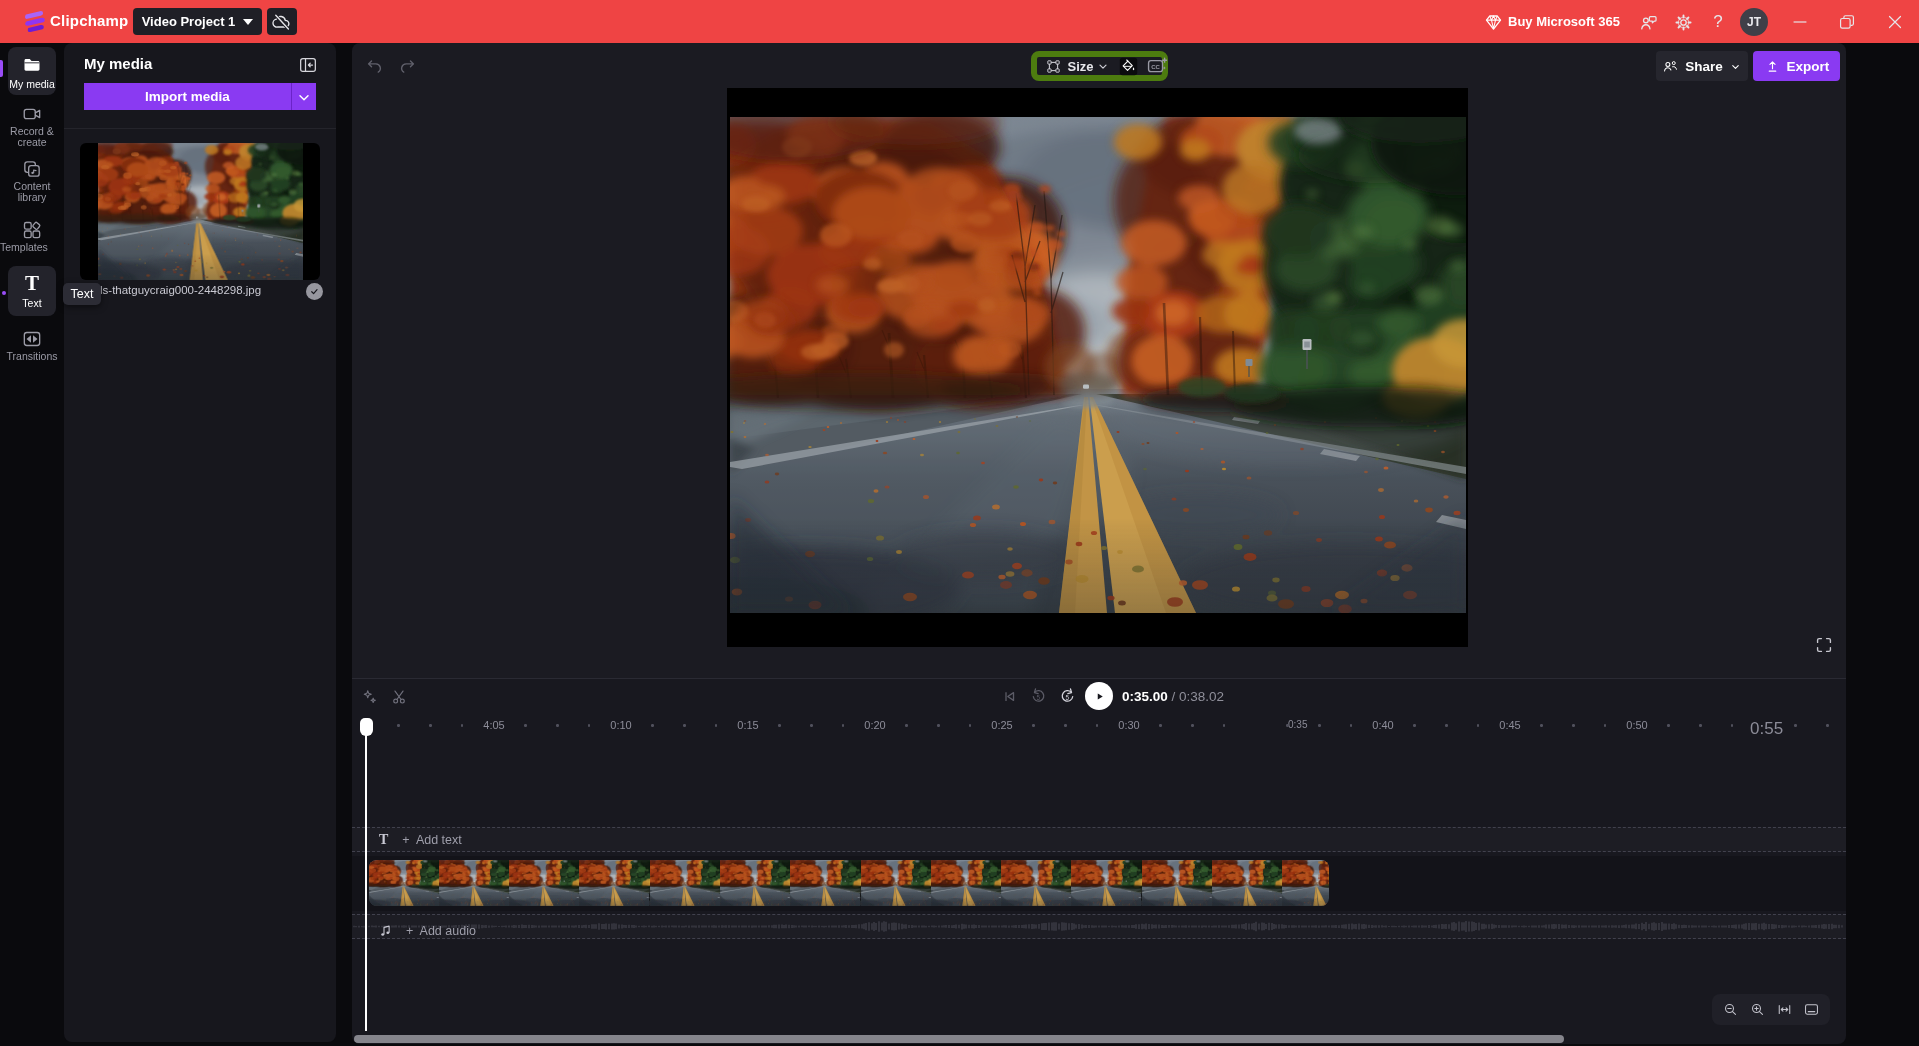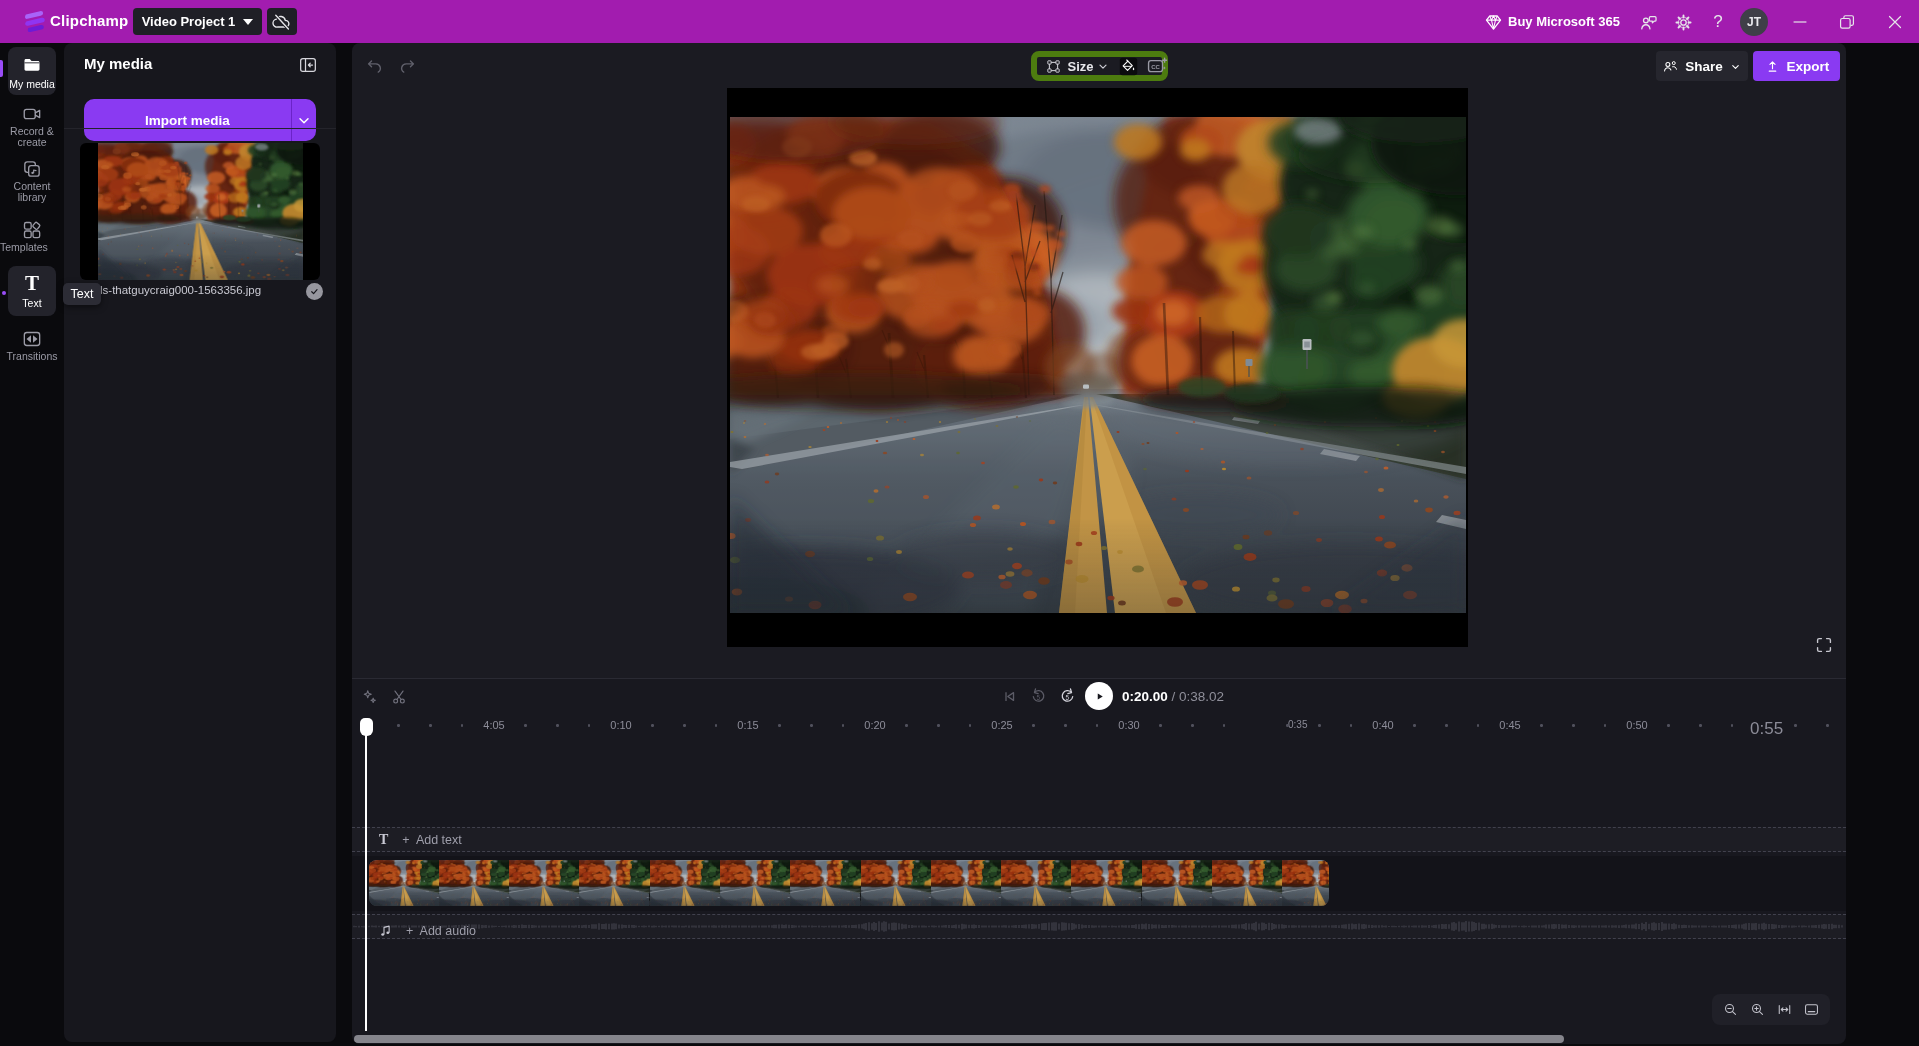--- a/index.html
+++ b/index.html
@@ -530,21 +530,21 @@
         </g>
         <linearGradient id="gvig" x1="0" x2="0" y1="0" y2="1">
           <stop offset="0" stop-color="#20262c" stop-opacity="0"></stop>
           <stop offset="1" stop-color="#20262c" stop-opacity=".3"></stop>
         </linearGradient>
         <rect y="400" width="736" height="96" fill="url(#gvig)"></rect>
         <rect width="736" height="496" fill="#161c24" opacity=".09"></rect>
       </g>
     </defs>
   </svg>
-<div class="ab" style="left:0;top:0;width:1919px;height:43px;background:#a21caf">
+<div class="ab" style="left:0;top:0;width:1919px;height:43px;background:#ef4444">
     <svg class="ab" style="left:23px;top:9px" width="24" height="26" viewBox="0 0 24 26">
       <path d="M3 5.5L17 2.2c2-.4 3 .5 3 2 0 1.3-.8 2.1-2.4 2.5L4.5 9.8C2.8 10.2 2 9.4 2 8.1 2 6.8 2.7 5.8 3 5.5z" fill="#a864f8"></path>
       <path d="M4 12.2l14.5-3.4c2-.4 3.2.5 3.2 2.1 0 1.4-.9 2.3-2.5 2.7L5 16.7c-1.7.4-2.8-.5-2.8-1.9 0-1.3.9-2.3 1.8-2.6z" fill="#8f35f2"></path>
       <path d="M5.2 19l12.6-3c1.9-.4 3 .5 3 1.9 0 1.3-.8 2.2-2.4 2.6L7.6 23c-1.7.4-2.8-.4-2.8-1.8 0-1.2.6-2 .4-2.2z" fill="#6d1bd6"></path>
     </svg>
     <div class="ab" style="left:50px;top:12px;font-size:15px;font-weight:700;letter-spacing:.2px">Clipchamp</div>
     <div class="ab" style="left:133px;top:8px;width:129px;height:27px;background:#1f1f26;border-radius:4px;display:flex;align-items:center;justify-content:center;gap:8px">
       <span style="font-size:13px;font-weight:700">Video Project 1</span>
       <span style="width:0;height:0;border-left:5px solid transparent;border-right:5px solid transparent;border-top:6px solid #fff"></span>
     </div>
@@ -653,38 +653,38 @@
   </div>
 <div class="ab" style="left:64px;top:43px;width:272px;height:999px;background:#17171d;border-radius:8px">
     <div class="ab" style="left:20px;top:12px;font-size:15px;font-weight:700">My media</div>
     <div class="ab ic" style="left:233px;top:11px;width:22px;height:22px">
       <svg width="20" height="20" viewBox="0 0 24 24" fill="none" style="">
         <rect x="3.2" y="4.4" width="17.6" height="15.2" rx="2.6" stroke="#d6d6dc" stroke-width="1.5"></rect>
         <line x1="9" y1="4.4" x2="9" y2="19.6" stroke="#d6d6dc" stroke-width="1.5"></line>
         <path d="M17.4 12h-4.6m1.8-2.1L12.5 12l2.1 2.1" stroke="#d6d6dc" stroke-width="1.5" stroke-linecap="round" stroke-linejoin="round"></path>
       </svg>
     </div>
-    <div class="ab" style="left:20px;top:56px;width:232px;height:42px;border-radius:10px;overflow:hidden;display:flex">
+    <div class="ab" style="left:20px;top:40px;width:232px;height:27px;border-radius:0;overflow:hidden;display:flex">
       <div style="width:207px;background:#8a3af2;display:flex;align-items:center;justify-content:center;font-size:13.5px;font-weight:700">Import media</div>
       <div style="width:1px;background:#6b23c8"></div>
       <div class="ic" style="flex:1;background:#8a3af2">
         <svg width="16" height="16" viewBox="0 0 20 20" fill="none" style="">
           <path d="M5 8.5L10 13.5 15 8.5" stroke="#fff" stroke-width="1.8" stroke-linecap="round" stroke-linejoin="round"></path>
         </svg>
       </div>
     </div>
     <div class="ab" style="left:0;top:85px;width:272px;height:1px;background:#24242b"></div>
     <div class="ab" style="left:16px;top:100px;width:240px;height:137px;border-radius:6px;background:#000;overflow:hidden">
       <div class="ab" style="left:17.5px;top:0;width:205px;height:137px">
         <svg class="ab" width="205" height="137" viewBox="0 0 736 496" preserveAspectRatio="none" style="">
           <use href="#ph"></use>
         </svg>
       </div>
     </div>
-    <div class="ab" style="left:36px;top:241px;width:200px;font-size:11.5px;color:#c9c9d2;white-space:nowrap;overflow:hidden">ls-thatguycraig000-1563356.jpg</div>
+    <div class="ab" style="left:36px;top:241px;width:200px;font-size:11.5px;color:#c9c9d2;white-space:nowrap;overflow:hidden">ls-thatguycraig000-2448298.jpg</div>
     <div class="ab ic" style="left:242px;top:240px;width:17px;height:17px;border-radius:50%;background:#97979f">
       <svg width="11" height="11" viewBox="0 0 24 24">
         <path d="M6 12.5l4 4 7.5-8.5" stroke="#17171d" stroke-width="2.6" fill="none" stroke-linecap="round" stroke-linejoin="round"></path>
       </svg>
     </div>
   </div>
 <div class="ab ic" style="left:63px;top:283px;width:38px;height:22px;background:#2c2c35;border-radius:5px;font-size:12.5px;color:#fff;box-shadow:0 2px 6px rgba(0,0,0,.5)">Text</div>
 <div class="ab" style="left:352px;top:43px;width:1494px;height:635px;background:#1b1b22;border-radius:8px 8px 0 0">
     <div class="ab ic" style="left:11px;top:12px;width:22px;height:22px">
       <svg width="21" height="21" viewBox="0 0 24 24" fill="none" style="">
@@ -801,21 +801,21 @@
         <path d="M16.3 7.2a6 6 0 101.6 5.1" stroke="#d4d4dc" stroke-width="1.5" stroke-linecap="round" stroke-linejoin="round"></path>
         <path d="M15.4 3.3l1.2 4.2-4.2 1.1" stroke="#d4d4dc" stroke-width="1.5" stroke-linecap="round" stroke-linejoin="round"></path>
         <text x="9.6" y="16.4" font-family="Liberation Sans" font-size="7.2" fill="#d4d4dc">5</text>
       </svg>
     </div>
     <div class="ab ic" style="left:733px;top:4px;width:28px;height:28px;border-radius:50%;background:#fff">
       <svg width="13" height="13" viewBox="0 0 24 24">
         <path d="M8.8 6.4v11.2L18 12z" fill="#17171d"></path>
       </svg>
     </div>
-    <div class="ab" style="left:770px;top:11px;font-size:13.5px"><span style="font-weight:700">0:20.00</span><span style="color:#8f8f9a"> / 0:38.02</span></div>
+    <div class="ab" style="left:770px;top:11px;font-size:13.5px"><span style="font-weight:700">0:35.00</span><span style="color:#8f8f9a"> / 0:38.02</span></div>
     <div class="ab" style="left:45.2px;top:46px;width:2.5px;height:2.5px;border-radius:50%;background:#50505c"></div>
     <div class="ab" style="left:77.0px;top:46px;width:2.5px;height:2.5px;border-radius:50%;background:#50505c"></div>
     <div class="ab" style="left:108.8px;top:46px;width:2.5px;height:2.5px;border-radius:50%;background:#50505c"></div>
     <div class="ab" style="left:128.0px;top:41px;width:28px;text-align:center;font-size:11px;color:#8c8c98">4:05</div>
     <div class="ab" style="left:172.2px;top:46px;width:2.5px;height:2.5px;border-radius:50%;background:#50505c"></div>
     <div class="ab" style="left:204.0px;top:46px;width:2.5px;height:2.5px;border-radius:50%;background:#50505c"></div>
     <div class="ab" style="left:235.8px;top:46px;width:2.5px;height:2.5px;border-radius:50%;background:#50505c"></div>
     <div class="ab" style="left:255.0px;top:41px;width:28px;text-align:center;font-size:11px;color:#8c8c98">0:10</div>
     <div class="ab" style="left:299.2px;top:46px;width:2.5px;height:2.5px;border-radius:50%;background:#50505c"></div>
     <div class="ab" style="left:331.0px;top:46px;width:2.5px;height:2.5px;border-radius:50%;background:#50505c"></div>

